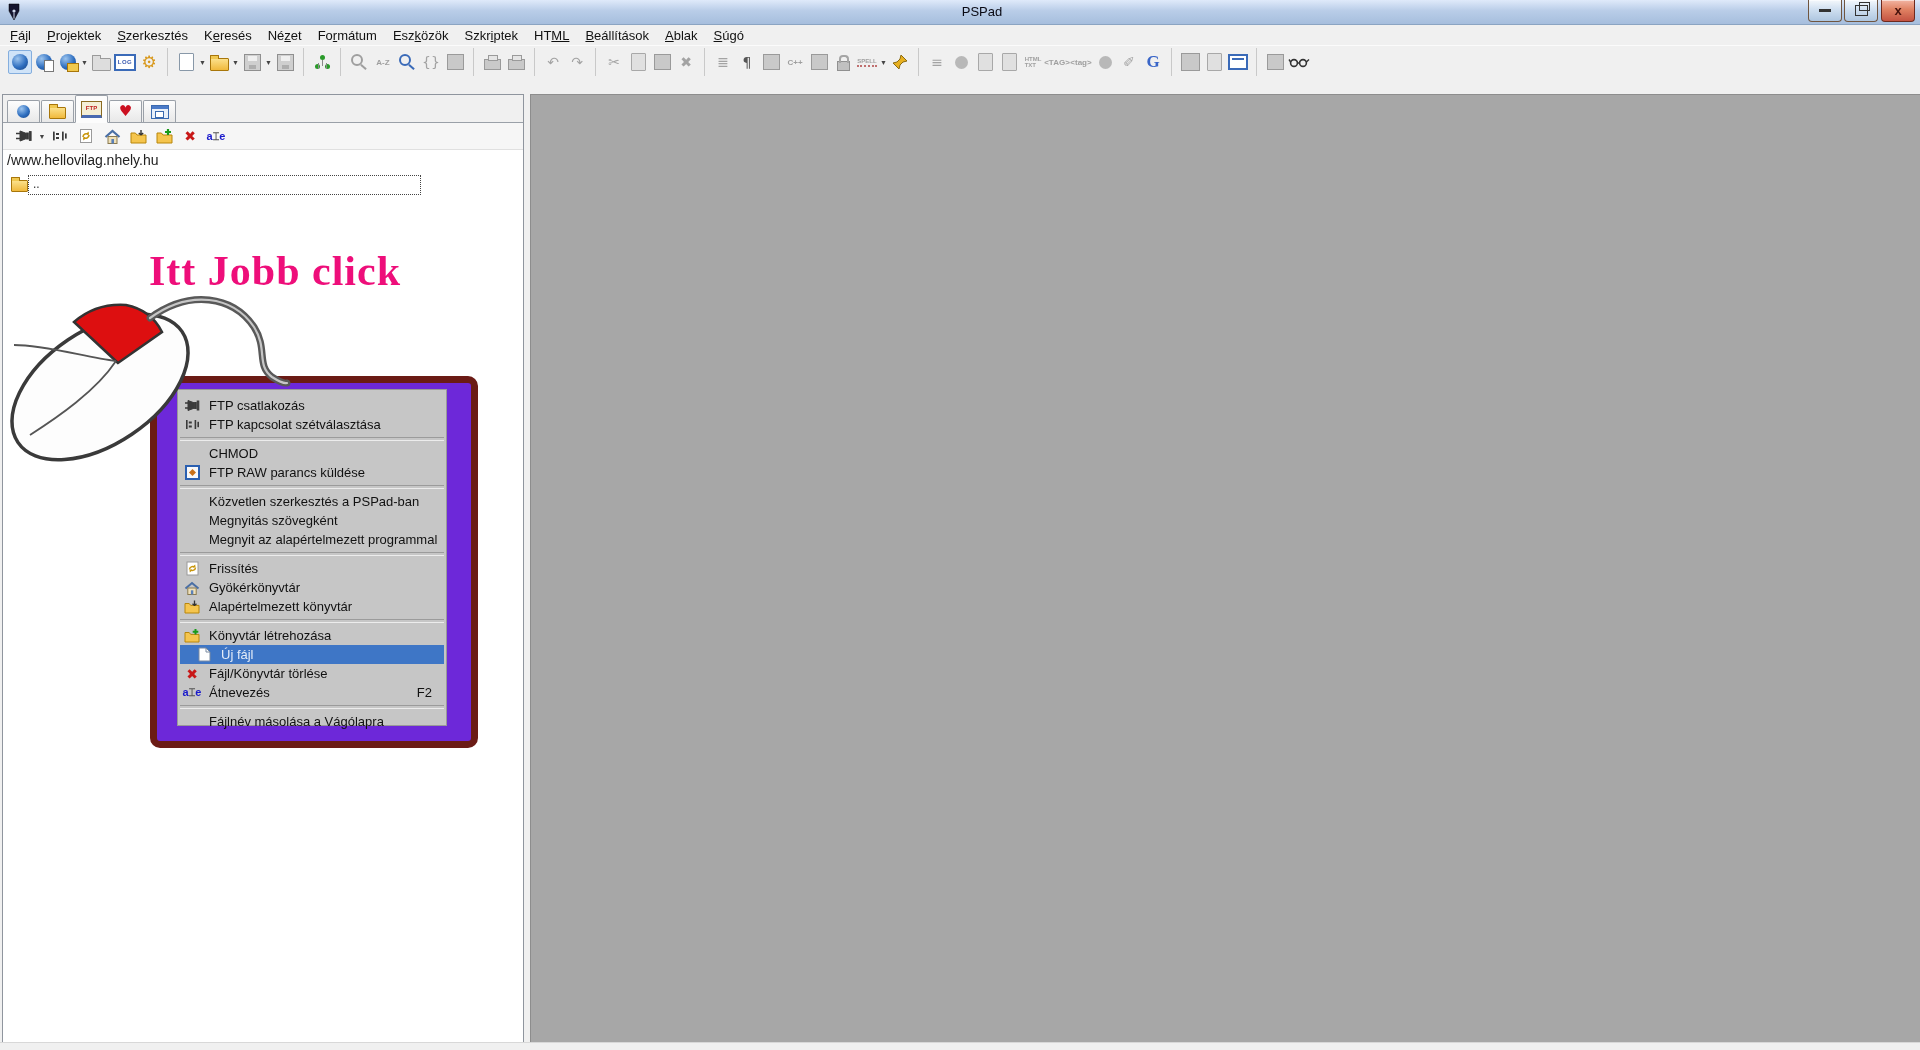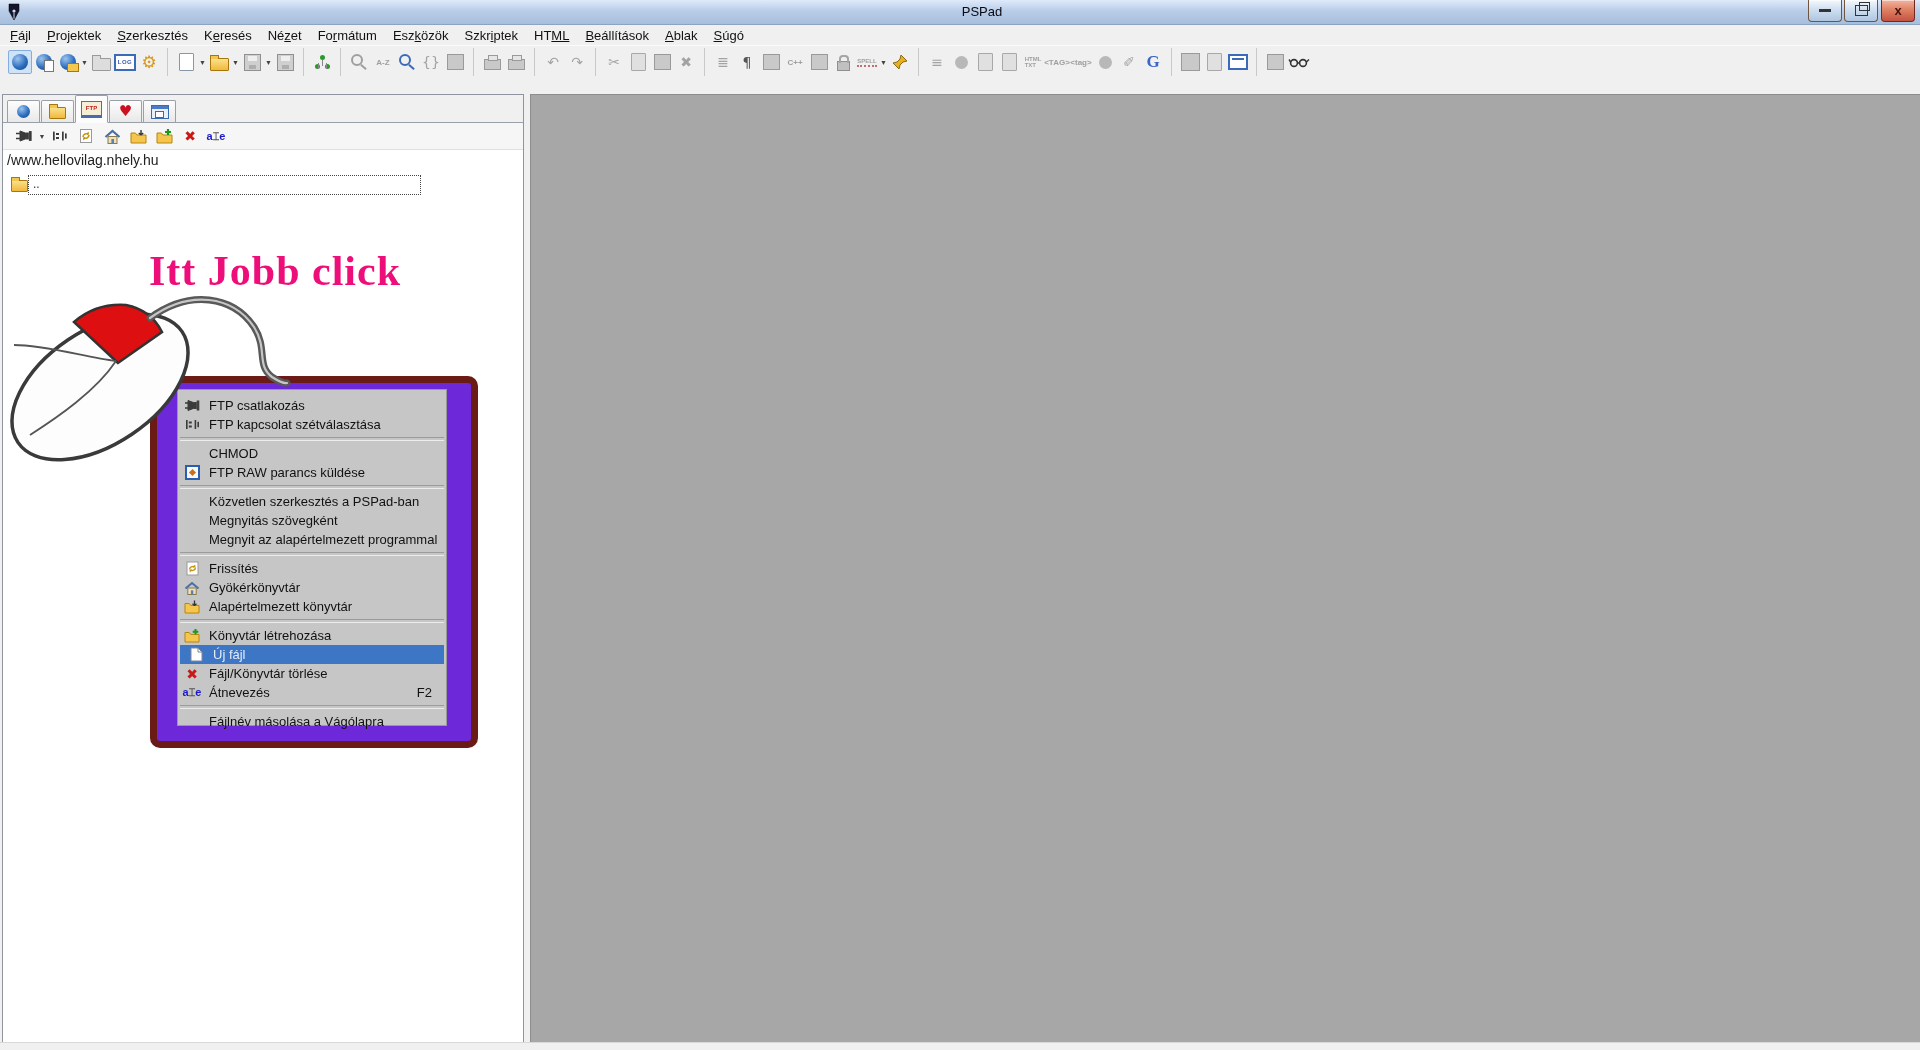--- a/index.html
+++ b/index.html
@@ -118,21 +118,21 @@
   
   #mouse-art{position:absolute;left:0px;top:295px;width:320px;height:170px;z-index:5;pointer-events:none;}
 
   
   #ctx-wrap{position:absolute;left:150px;top:376px;width:328px;height:372px;z-index:4;
     background:#6d28d9;border:7px solid #6b1b15;border-radius:10px;box-sizing:border-box;}
   #ctx-menu{position:absolute;left:20px;top:6px;width:270px;height:337px;background:#c6c6c6;
     border:1px solid #999;box-sizing:border-box;padding-top:6px;}
   .cmi{height:19px;display:flex;align-items:center;padding:0 4px 0 6px;color:#111;font-size:13px;}
   .cmi .cico{width:16px;height:16px;margin-right:9px;display:flex;align-items:center;justify-content:center;flex:0 0 auto;}
-  .cmi.selected{background:#3e76c6;color:#e4ecf8;margin:0 2px;padding-left:8px;}
+  .cmi.selected{background:#3e76c6;color:#e4ecf8;margin:0 2px;padding-left:16px;}
   .cmi .sc{margin-left:auto;padding-right:10px;}
   .csep{height:2px;border-top:1px solid #9b9b9b;border-bottom:1px solid #ececec;margin:3px 2px;}
 
   .rawico{width:11px;height:11px;border:2px solid #2a5fb0;background:#f8f8f8;position:relative;}
   .rawico::after{content:"";position:absolute;left:3px;top:3px;width:5px;height:5px;background:#c87018;transform:rotate(45deg);}
   .aie{font-size:11px;font-weight:bold;color:#1a1acc;line-height:1;}
   .aie i{font-style:normal;color:#555;}
   .xred{color:#c81818;font-weight:bold;font-size:14px;line-height:1;font-family:"DejaVu Sans",sans-serif;}
 </style>
 </head>

